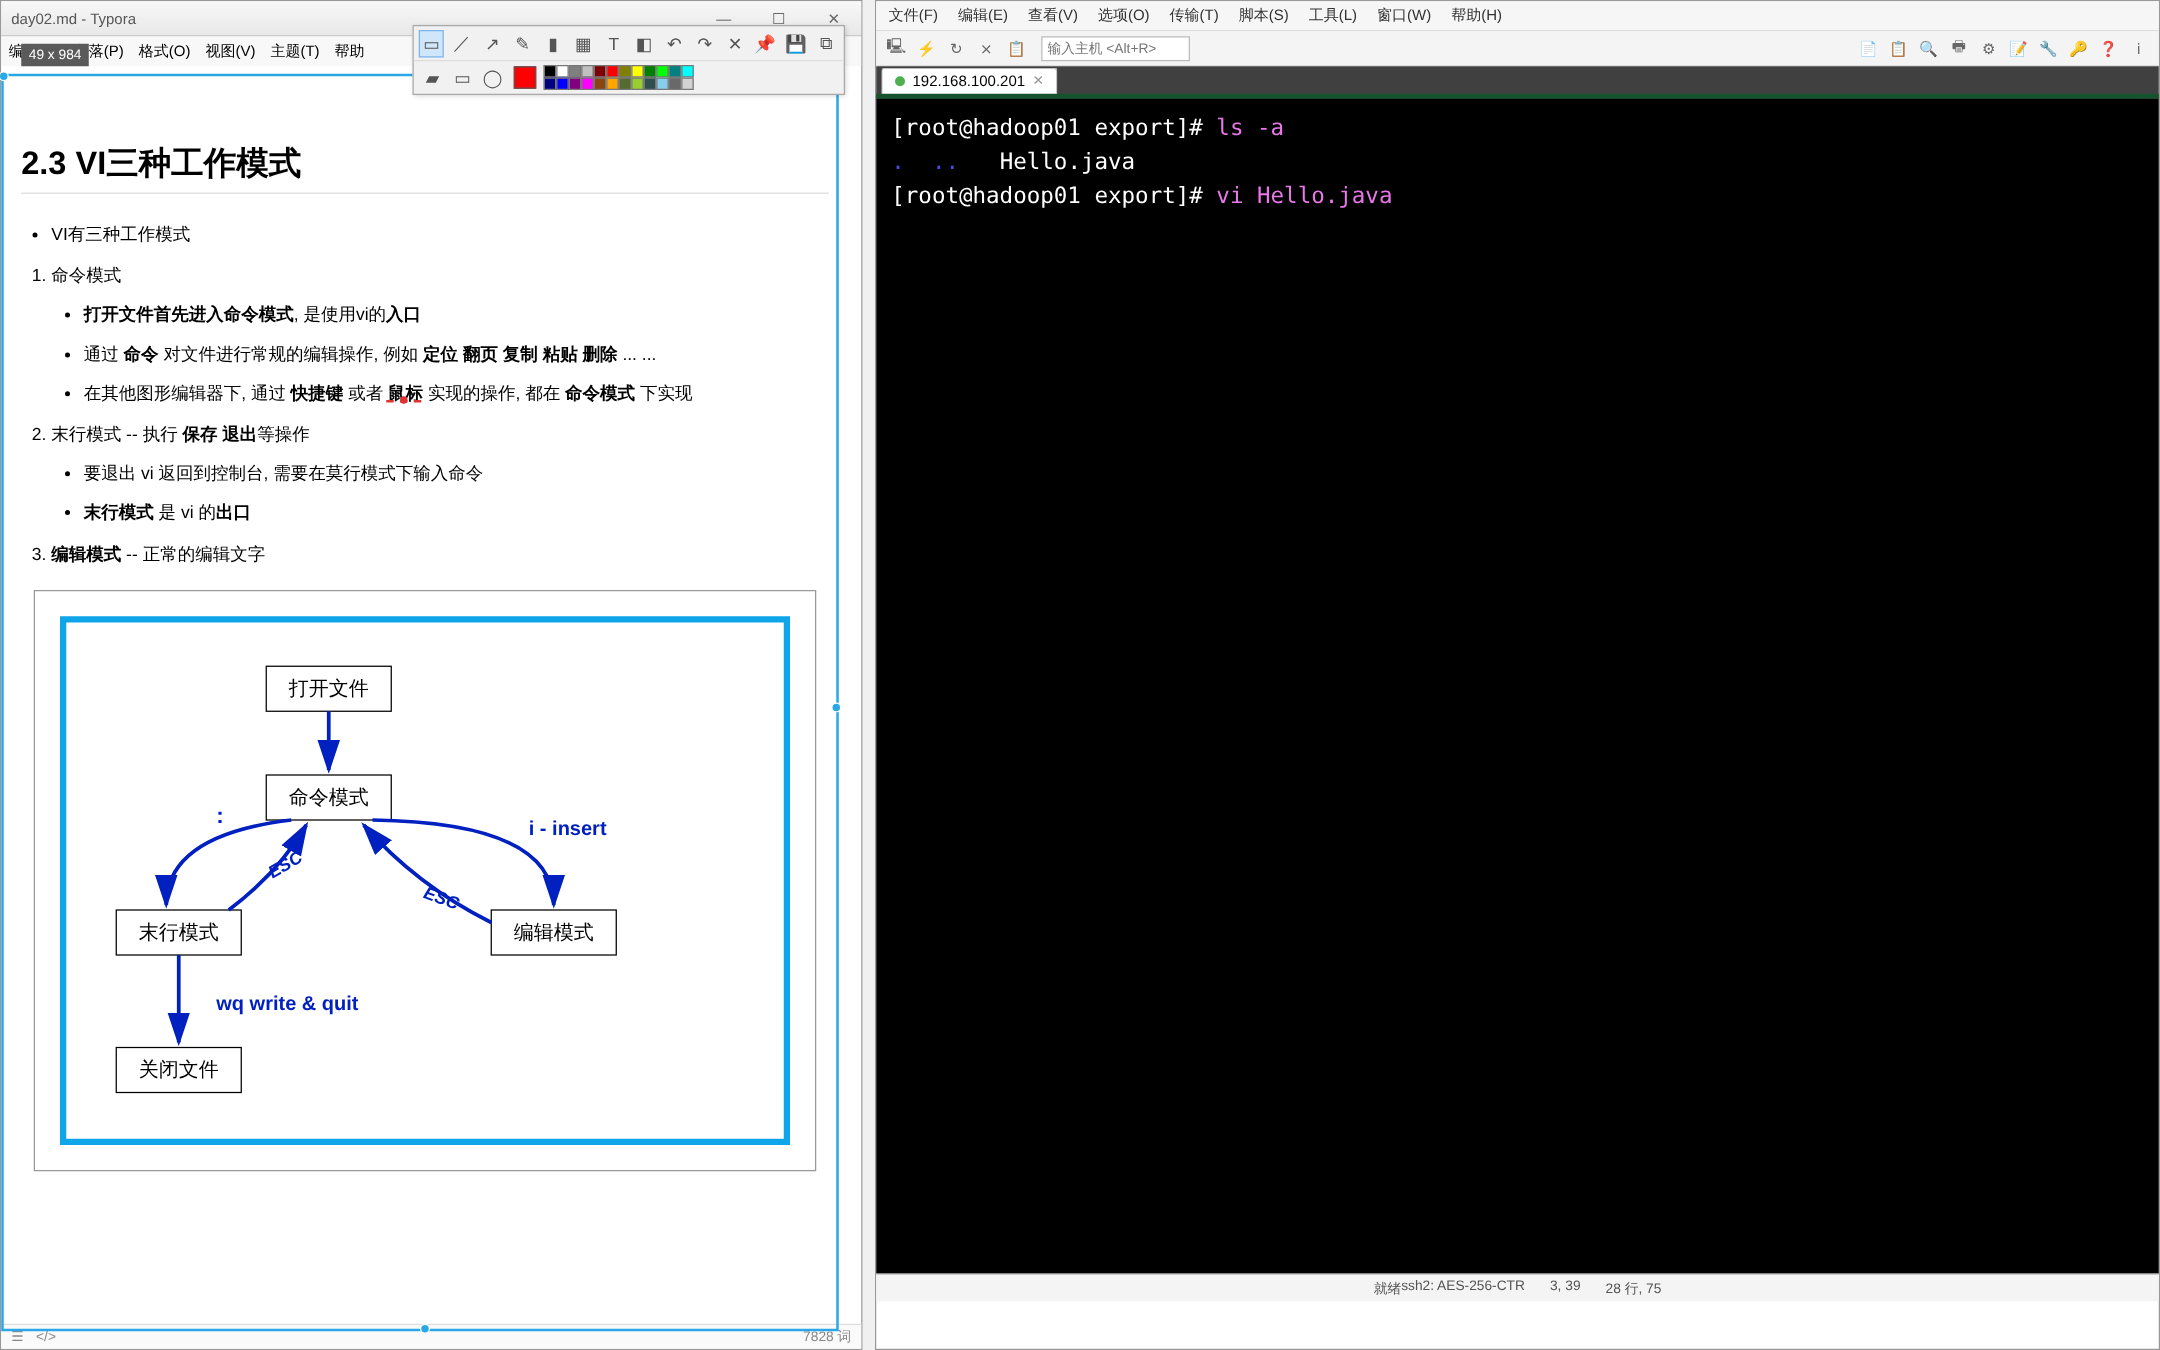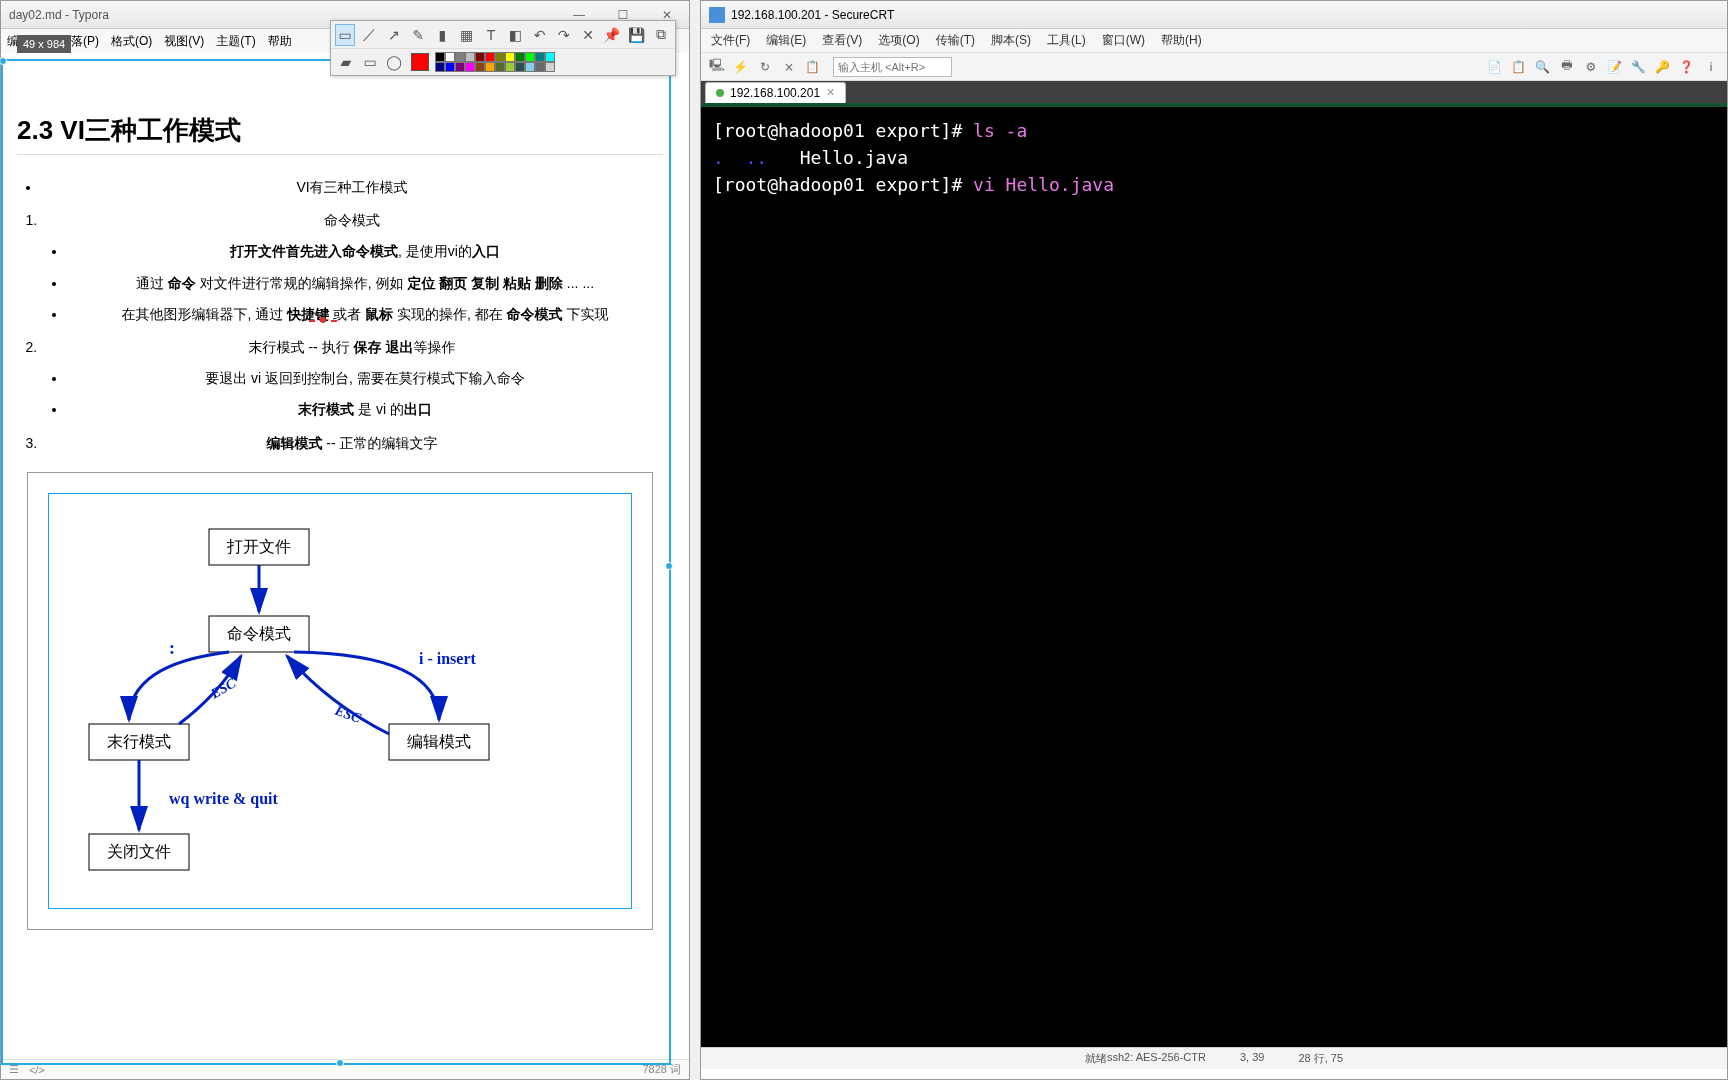--- a/index.html
+++ b/index.html
@@ -11,25 +11,25 @@
 .win-ctrl { position: absolute; right: 0; top: 0; display: flex; }
 .win-ctrl span { width: 44px; height: 28px; display: flex; align-items: center; justify-content: center; font-size: 12px; color: #666; }
 .typora-menu { height: 24px; display: flex; align-items: center; padding: 0 6px; font-size: 12px; gap: 12px; background: #f8f8f8; }
 .typora-menu span { cursor: default; }
 .coord-label { position: absolute; left: 16px; top: 34px; background: #5a5a5a; color: #fff; padding: 3px 6px; font-size: 11px; z-index: 5; }
 
 .typora-content { position: absolute; left: 0; top: 52px; right: 10px; bottom: 22px; padding: 50px 16px 16px 16px; overflow: auto; background: #fff; }
 .typora-content h2 { font-size: 26px; font-weight: bold; margin: 10px 0 20px; border-bottom: 1px solid #ddd; padding-bottom: 6px; }
 .typora-content ul, .typora-content ol { margin-left: 24px; margin-bottom: 8px; }
 .typora-content ul ul, .typora-content ol ul { margin-left: 26px; }
-.typora-content li { margin: 6px 0; line-height: 1.8; font-size: 14px; text-align: center; }
+.typora-content li { margin: 6px 0; line-height: 1.8; font-size: 14px; }
 .typora-content ul li { list-style: disc; }
 .typora-content strong { font-weight: bold; }
 .diagram-box { border: 1px solid #999; margin: 16px 10px; padding: 20px; background: #fff; }
-.diag-inner { border: 1px solid #0ea5e9; padding: 30px 20px 20px; font-family: Liberation Serif, serif; }
+.diag-inner { border: 5px solid #0ea5e9; padding: 30px 20px 20px; }
 .typora-status { position: absolute; bottom: 0; left: 0; right: 0; height: 20px; background: #fafafa; border-top: 1px solid #ddd; display: flex; align-items: center; font-size: 11px; color: #888; padding: 0 8px; justify-content: space-between; }
 .sel-border { position: absolute; left: 0; top: 58px; right: 18px; bottom: 14px; border: 2px solid #2aa7e6; pointer-events: none; z-index: 3; }
 .sel-handle { width: 8px; height: 8px; background: #2aa7e6; border: 1px solid #fff; position: absolute; border-radius: 50%; }
 
 
 .annot-bar { position: absolute; left: 330px; top: 20px; width: 346px; height: 56px; background: #f1f1f1; border: 1px solid #aaa; box-shadow: 1px 1px 4px rgba(0,0,0,.2); z-index: 20; }
 .annot-row1 { height: 28px; display: flex; align-items: center; gap: 4px; padding: 2px 4px; border-bottom: 1px solid #ddd; }
 .annot-row2 { height: 26px; display: flex; align-items: center; gap: 2px; padding: 1px 4px; }
 .annot-btn { width: 22px; height: 22px; display: flex; align-items: center; justify-content: center; color: #555; font-size: 14px; cursor: pointer; }
 .annot-btn.sel { background: #cfe6fb; border: 1px solid #7ab6ea; }
@@ -45,21 +45,21 @@
 .crt-tbbtn { width: 20px; height: 20px; border: 1px solid transparent; display: flex; align-items: center; justify-content: center; font-size: 12px; color: #666; }
 .crt-host-input { width: 119px; height: 20px; border: 1px solid #bbb; padding: 0 4px; font-size: 11px; color: #999; margin: 0 6px; }
 .crt-tabs { height: 26px; background: #404040; display: flex; align-items: center; padding: 0 4px; border-bottom: 4px solid #14532d; }
 .crt-tab { background: #fff; border: 1px solid #bbb; border-bottom: none; padding: 3px 10px; font-size: 12px; display: flex; align-items: center; gap: 6px; border-radius: 3px 3px 0 0; }
 .crt-tab .dot { width: 8px; height: 8px; background: #4caf50; border-radius: 50%; }
 .crt-tab .x { color: #999; font-size: 11px; cursor: pointer; }
 .terminal { background: #000; color: #fff; font-family: "Consolas", monospace; font-size: 18px; padding: 10px 12px; height: 940px; line-height: 1.5; white-space: pre; overflow: hidden; }
 .term-pink { color: #e878e8; }
 .term-dim { color: #4a4ae6; }
 .crt-status { height: 22px; background: #f4f4f4; border-top: 1px solid #ccc; display: flex; align-items: center; font-size: 11px; color: #555; padding: 0 10px; justify-content: center; }
-.crt-status-right { display: flex; gap: 34px; }
+.crt-status-right { display: flex; gap: 20px; }
 
 .anno-red { position: absolute; left: 308px; top: 316px; width: 28px; height: 6px; z-index: 4; pointer-events: none; }
 .anno-red::before { content:""; position:absolute; width:6px; height:6px; background:#d33; border-radius:50%; left:11px; top:0; }
 .anno-red::after { content:""; position:absolute; width:28px; height:0; border-top:2px dashed #d33; top:3px; }
 </style>
 </head>
 <body>
 
 <div class="typora">
   <div class="typora-title">
@@ -201,24 +201,20 @@
         <span class="color-sw" style="background: rgb(154, 205, 50);"></span>
         <span class="color-sw" style="background: rgb(47, 79, 79);"></span>
         <span class="color-sw" style="background: rgb(135, 206, 235);"></span>
         <span class="color-sw" style="background: rgb(105, 105, 105);"></span>
         <span class="color-sw" style="background: rgb(211, 211, 211);"></span>
       </div>
   </div>
 </div>
 
 <div class="crt">
-  <div class="crt-title">
-    <span class="ticon"></span>
-    <span>192.168.100.201 - SecureCRT</span>
-  </div>
   <div class="crt-menu">
     <span>文件(F)</span>
     <span>编辑(E)</span>
     <span>查看(V)</span>
     <span>选项(O)</span>
     <span>传输(T)</span>
     <span>脚本(S)</span>
     <span>工具(L)</span>
     <span>窗口(W)</span>
     <span>帮助(H)</span>

